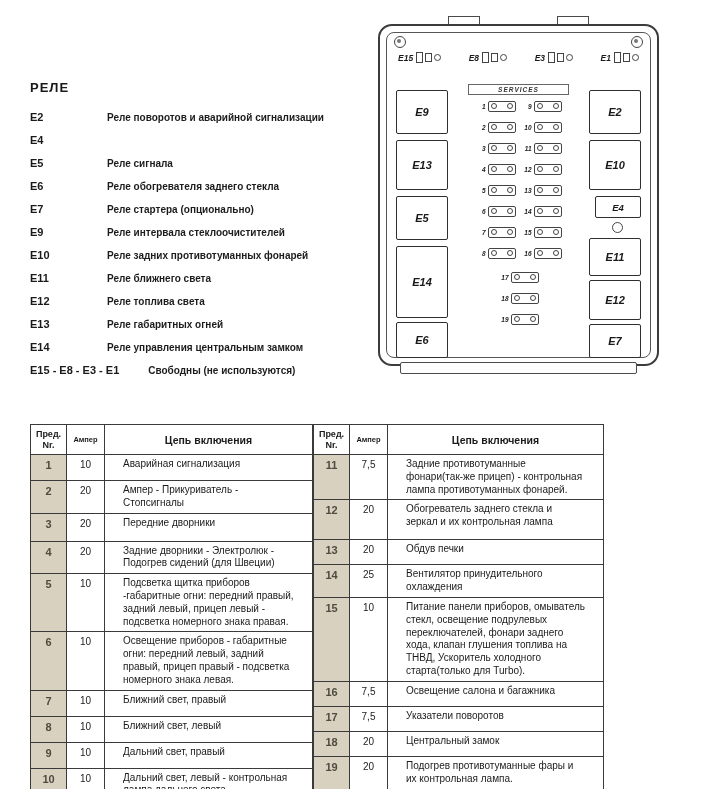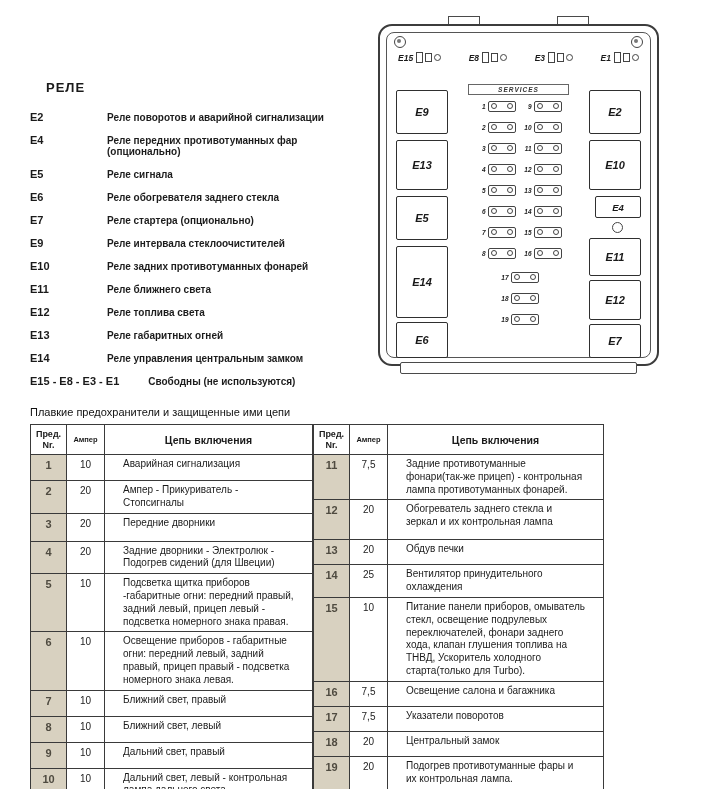--- a/index.html
+++ b/index.html
@@ -1,21 +1,21 @@
 <!DOCTYPE html>
 <html><head>
 <meta charset="utf-8">
 <style>
   html,body{margin:0;padding:0;background:#ffffff;}
   body{font-family:"Liberation Sans","DejaVu Sans",sans-serif;color:#1a1a1a;}
   .page{position:relative;width:711px;height:789px;background:#fff;overflow:hidden;}
 
   
   .relays{position:absolute;left:30px;top:80px;width:335px;}
-  .relays h2{font-size:13px;font-weight:bold;margin:0 0 16px 16px;letter-spacing:1px;}
+  .relays h2{font-size:13px;font-weight:bold;margin:0 0 16px 0;letter-spacing:1px;}
   .relay-item{display:flex;margin-bottom:11px;align-items:baseline;}
   .relay-code{font-weight:bold;font-size:11px;min-width:48px;flex-shrink:0;white-space:nowrap;margin-right:8px;}
   .relay-desc{font-weight:bold;font-size:10px;color:#1c1c1c;padding-left:21px;}
 
   
   .diagram{position:absolute;left:370px;top:6px;width:297px;height:368px;font-style:italic;}
   .tab{position:absolute;top:10px;width:30px;height:12px;border:1.5px solid #4a4a4a;background:#fff;}
   .tab.t-left{left:78px;} .tab.t-right{right:78px;}
   .d-outer{position:absolute;left:8px;top:18px;right:8px;bottom:8px;border:2px solid #3c3c3c;border-radius:14px;background:#fff;}
   .d-inner{position:absolute;left:16px;top:26px;right:16px;bottom:16px;border:1px solid #555;border-radius:8px;}
@@ -62,21 +62,20 @@
 <div class="page">
 
   <section class="relays">
     <h2>РЕЛЕ</h2>
     <div class="relay-item">
       <span class="relay-code">E2</span>
       <span class="relay-desc">Реле поворотов и аварийной сигнализации</span>
     </div>
     <div class="relay-item">
       <span class="relay-code">E4</span>
-      <span class="relay-desc">Реле передних противотуманных фар (опционально)</span>
     </div>
     <div class="relay-item">
       <span class="relay-code">E5</span>
       <span class="relay-desc">Реле сигнала</span>
     </div>
     <div class="relay-item">
       <span class="relay-code">E6</span>
       <span class="relay-desc">Реле обогревателя заднего стекла</span>
     </div>
     <div class="relay-item">
@@ -267,21 +266,20 @@
             <span class="fbody"></span>
           </div>
         <div class="fuse">
             <span class="fn">19</span>
             <span class="fbody"></span>
           </div>
       </div>
     </div>
   </div>
 
-  <div class="table-title">Плавкие предохранители и защищенные ими цепи</div>
 
   <div class="tables">
 
     <table class="ftable" style="width:282px;">
       <colgroup>
           <col style="width:36px;">
           <col style="width:38px;">
           <col style="width:208px;">
         </colgroup>
       <tbody>

